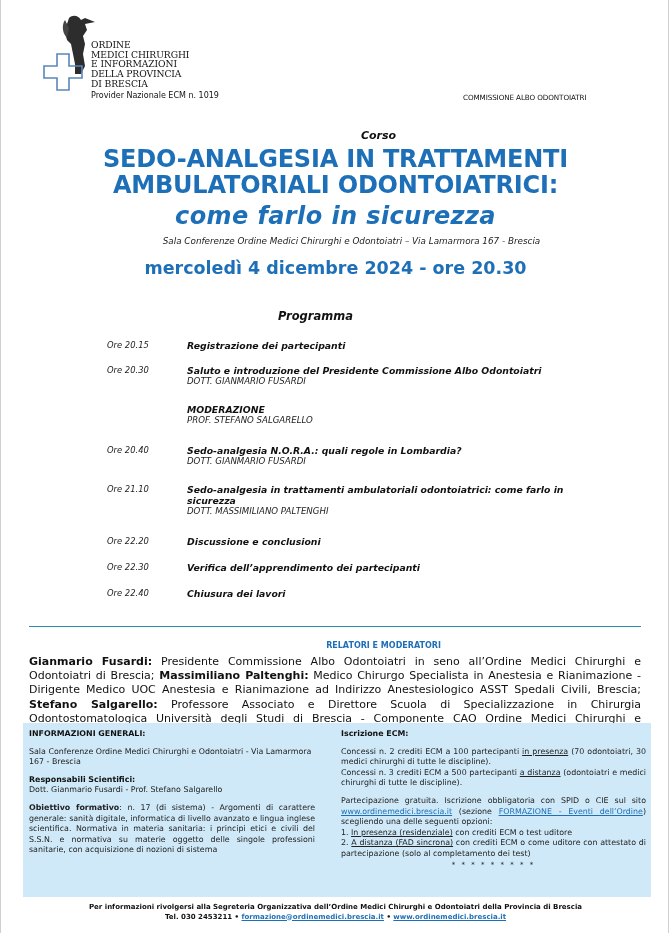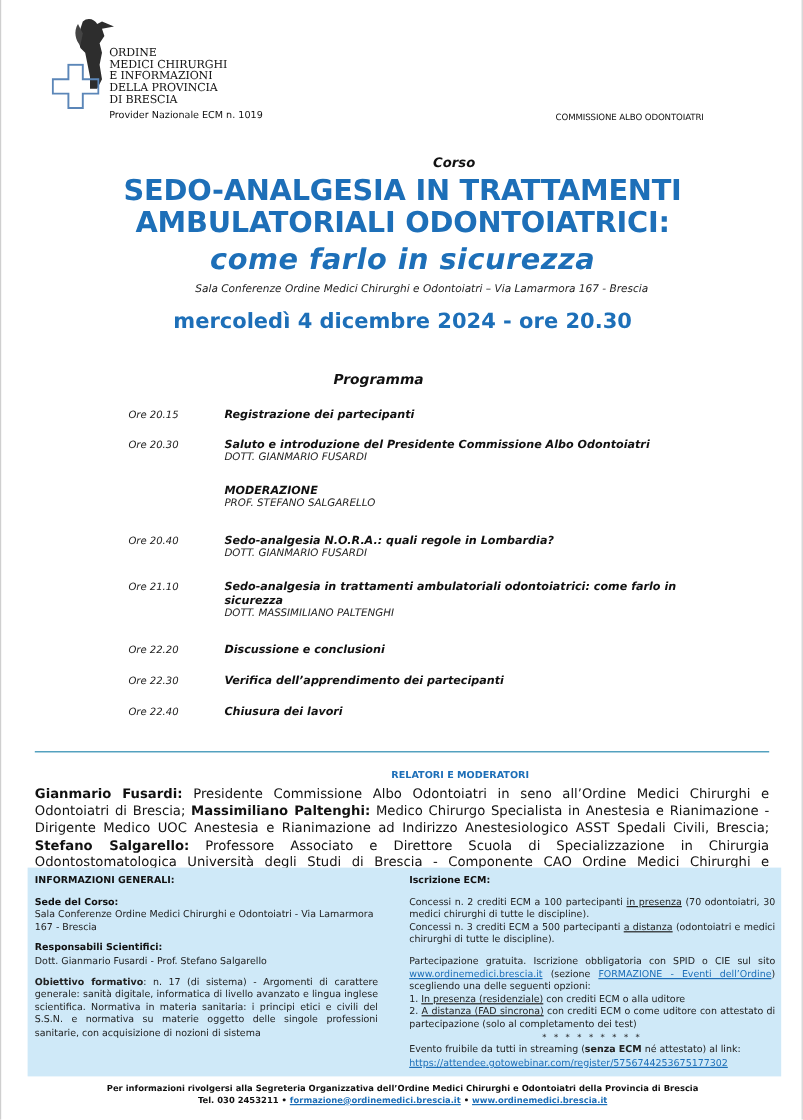--- a/index.html
+++ b/index.html
@@ -136,21 +136,20 @@
 <div class="abs rel-text">
   <b>Gianmario Fusardi:</b><span> Presidente Commissione Albo Odontoiatri in seno all’Ordine Medici Chirurghi e Odontoiatri di Brescia; </span><b>Massimiliano Paltenghi:</b><span> Medico Chirurgo Specialista in Anestesia e Rianimazione - Dirigente Medico UOC Anestesia e Rianimazione ad Indirizzo Anestesiologico ASST Spedali Civili, Brescia; </span><b>Stefano Salgarello:</b><span> Professore Associato e Direttore Scuola di Specializzazione in Chirurgia Odontostomatologica Università degli Studi di Brescia - Componente CAO Ordine Medici Chirurghi e Odontoiatri di Brescia</span>
 </div>
 
 <div class="abs panel"></div>
 <div class="abs col-left">
   <div class="para">
       <span class="h">INFORMAZIONI GENERALI:</span>
     </div>
   <div class="para">
-    <span class="h">Sede del Corso:</span>
     <span>Sala Conferenze Ordine Medici Chirurghi e Odontoiatri - Via Lamarmora 167 - Brescia</span>
   </div>
   <div class="para">
     <span class="h">Responsabili Scientifici:</span>
     <span>Dott. Gianmario Fusardi - Prof. Stefano Salgarello</span>
   </div>
   <div class="para justify">
     <b>Obiettivo formativo</b><span>: n. 17 (di sistema) - Argomenti di carattere generale: sanità digitale, informatica di livello avanzato e lingua inglese scientifica. Normativa in materia sanitaria: i principi etici e civili del S.S.N. e normativa su materie oggetto delle singole professioni sanitarie, con acquisizione di nozioni di sistema</span>
   </div>
 </div>
@@ -158,28 +157,24 @@
 <div class="abs col-right">
   <div class="para">
       <span class="h">Iscrizione ECM:</span>
     </div>
   <div class="para justify">
     <span>Concessi n. 2 crediti ECM a 100 partecipanti </span><span class="u">in presenza</span><span> (70 odontoiatri, 30 medici chirurghi di tutte le discipline).</span><br>
     <span>Concessi n. 3 crediti ECM a 500 partecipanti </span><span class="u">a distanza</span><span> (odontoiatri e medici chirurghi di tutte le discipline).</span>
   </div>
   <div class="justify">
     <span>Partecipazione gratuita. Iscrizione obbligatoria con SPID o CIE sul sito </span><a class="link">www.ordinemedici.brescia.it</a><span> (sezione </span><a class="link">FORMAZIONE - Eventi dell’Ordine</a><span>) scegliendo una delle seguenti opzioni:</span><br>
-    <span>1. </span><span class="u">In presenza (residenziale)</span><span> con crediti ECM o alla uditore</span><br>
+    <span>1. </span><span class="u">In presenza (residenziale)</span><span> con crediti ECM o test uditore</span><br>
     <span>2. </span><span class="u">A distanza (FAD sincrona)</span><span> con crediti ECM o come uditore con attestato di partecipazione (solo al completamento dei test)</span>
   </div>
   <div class="stars">* * * * * * * * *</div>
-  <div>
-    <span>Evento fruibile da tutti in streaming (</span><b>senza ECM</b><span> né attestato) al link:</span><br>
-    <a class="link">https://attendee.gotowebinar.com/register/5756744253675177302</a>
-  </div>
 </div>
 
 <div class="abs footer">
   <div>Per informazioni rivolgersi alla Segreteria Organizzativa dell’Ordine Medici Chirurghi e Odontoiatri della Provincia di Brescia</div>
   <div>
     <span>Tel. 030 2453211</span><span> • </span><a class="link">formazione@ordinemedici.brescia.it</a><span> • </span><a class="link">www.ordinemedici.brescia.it</a>
   </div>
 </div>
 
 </body></html>

